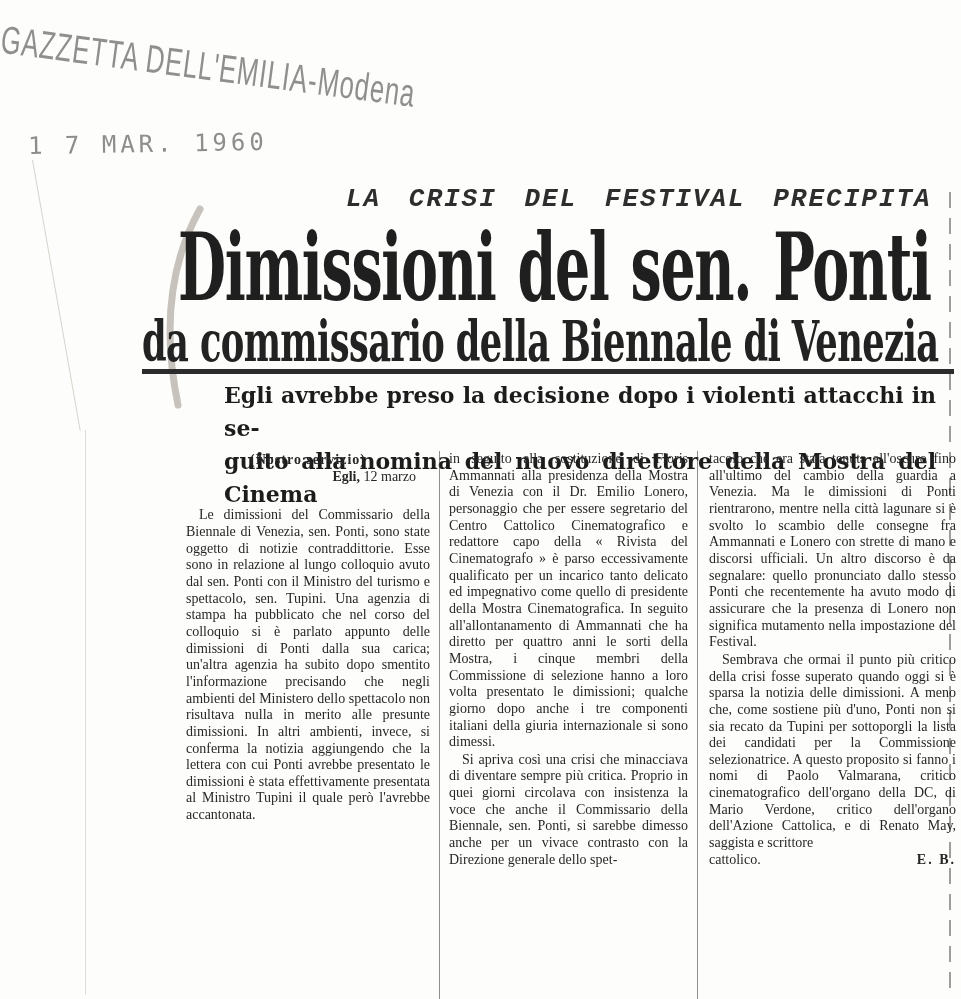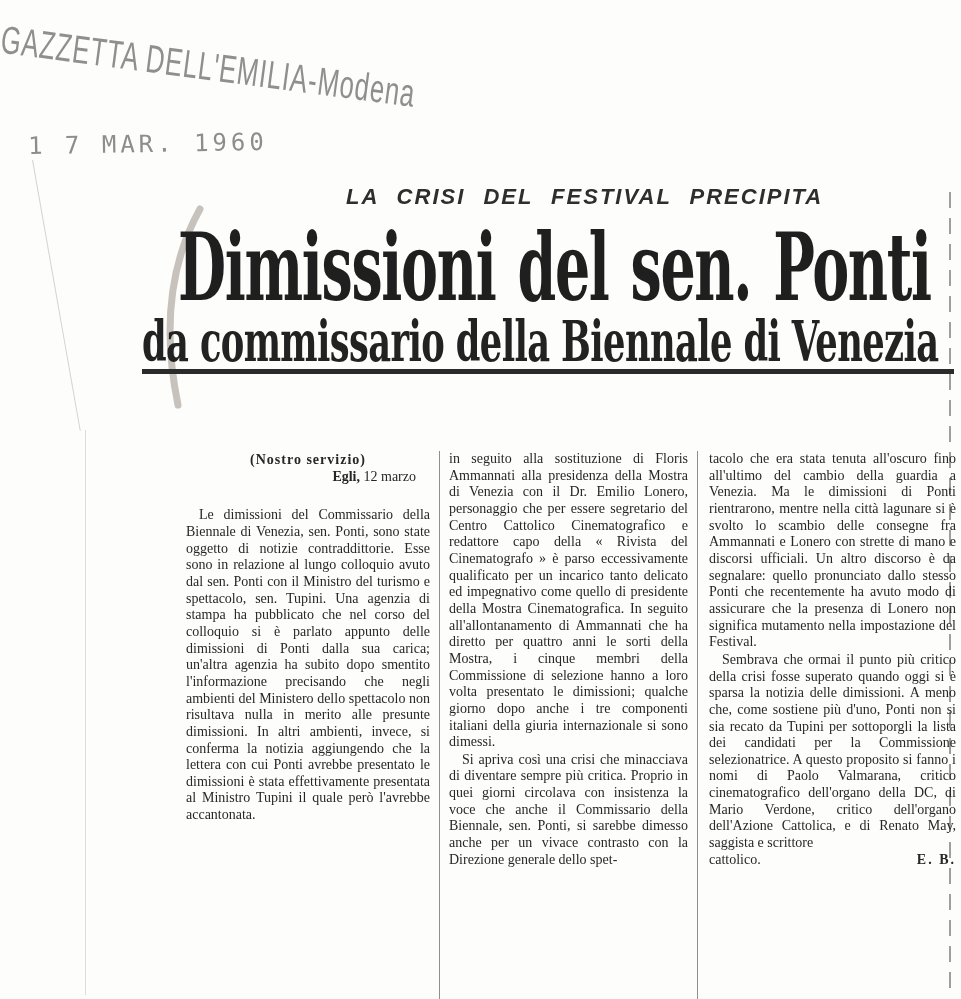--- a/index.html
+++ b/index.html
@@ -35,22 +35,22 @@
   }
   .date-stamp{
     position:absolute;left:28px;top:130px;
     font-family:"DejaVu Sans Mono", monospace;
     font-size:24px;letter-spacing:4px;color:#8d8d8d;
     transform:rotate(-1deg);white-space:nowrap;
   }
   
   .kicker{
     position:absolute;left:346px;top:184px;
-    font-family:Liberation Sans, sans-serif;
-    font-style:italic;font-weight:bold;font-size:22px;
+    font-family:Liberation Mono, monospace;
+    font-style:italic;font-weight:bold;font-size:26px;
     letter-spacing:2px;word-spacing:10px;color:#2e2e2e;white-space:nowrap;
   }
   .headline-1{
     position:absolute;left:178px;top:212px;
     font-family:"DejaVu Serif", serif;font-weight:bold;
     font-size:84px;color:#1f1f1f;letter-spacing:-2px;word-spacing:6px;
     transform:scale(.66,1.12);transform-origin:0 0;white-space:nowrap;
   }
   .headline-2{
     position:absolute;left:142px;top:308px;
@@ -102,20 +102,24 @@
   <div class="right-edge"></div>
 
   <div class="masthead-stamp">GAZZETTA DELL'EMILIA-Modena</div>
   <div class="date-stamp">1 7 MAR. 1960</div>
 
   <div class="kicker">LA CRISI DEL FESTIVAL PRECIPITA</div>
   <div class="headline-1">Dimissioni del sen. Ponti</div>
   <div class="headline-2">da commissario della Biennale di Venezia</div>
   <div class="headline-rule"></div>
 
+  <div class="subhead">
+    <div class="line">Egli avrebbe preso la decisione dopo i violenti attacchi in se-</div>
+    <div class="line">guito alla nomina del nuovo direttore della Mostra del Cinema</div>
+  </div>
 
   <div class="columns">
 
     <div class="col col-1">
       <div class="byline">(Nostro servizio)</div>
       <div class="dateline">
         <span class="place">Egli,</span><span> 12 marzo</span>
       </div>
       <p class="para indent">Le dimissioni del Commissario della Biennale di Venezia, sen. Ponti, sono state oggetto di notizie contraddittorie. Esse sono in relazione al lungo colloquio avuto dal sen. Ponti con il Ministro del turismo e spettacolo, sen. Tupini. Una agenzia di stampa ha pubblicato che nel corso del colloquio si è parlato appunto delle dimissioni di Ponti dalla sua carica; un'altra agenzia ha subito dopo smentito l'informazione precisando che negli ambienti del Ministero dello spettacolo non risultava nulla in merito alle presunte dimissioni. In altri ambienti, invece, si conferma la notizia aggiungendo che la lettera con cui Ponti avrebbe presentato le dimissioni è stata effettivamente presentata al Ministro Tupini il quale però l'avrebbe accantonata.</p>
     </div>

